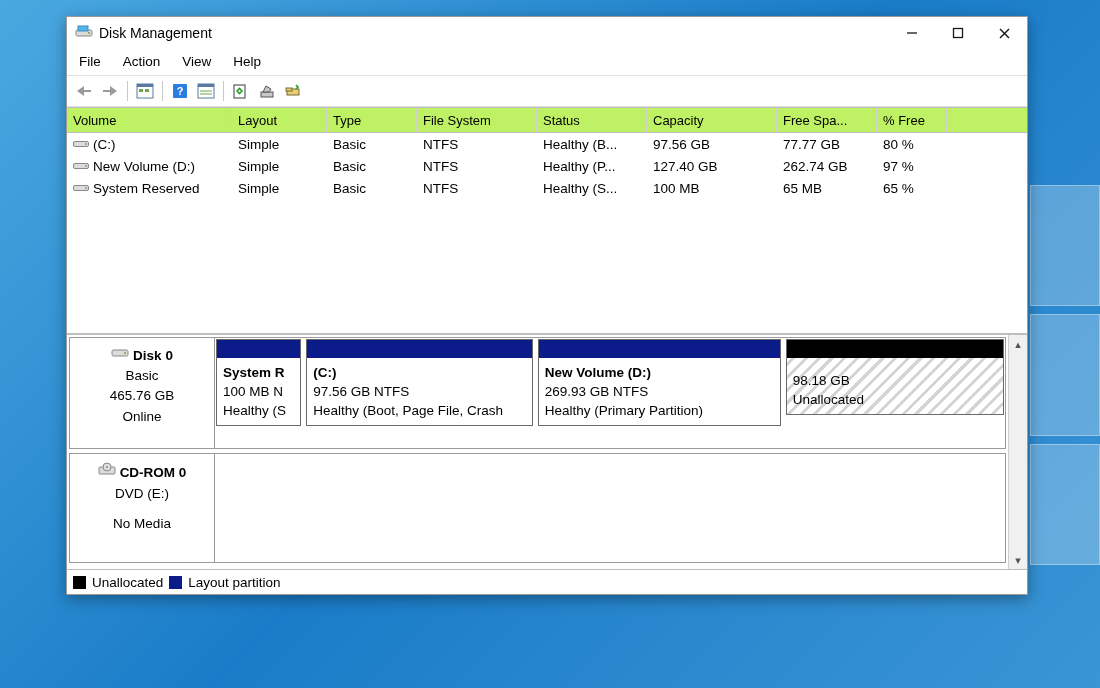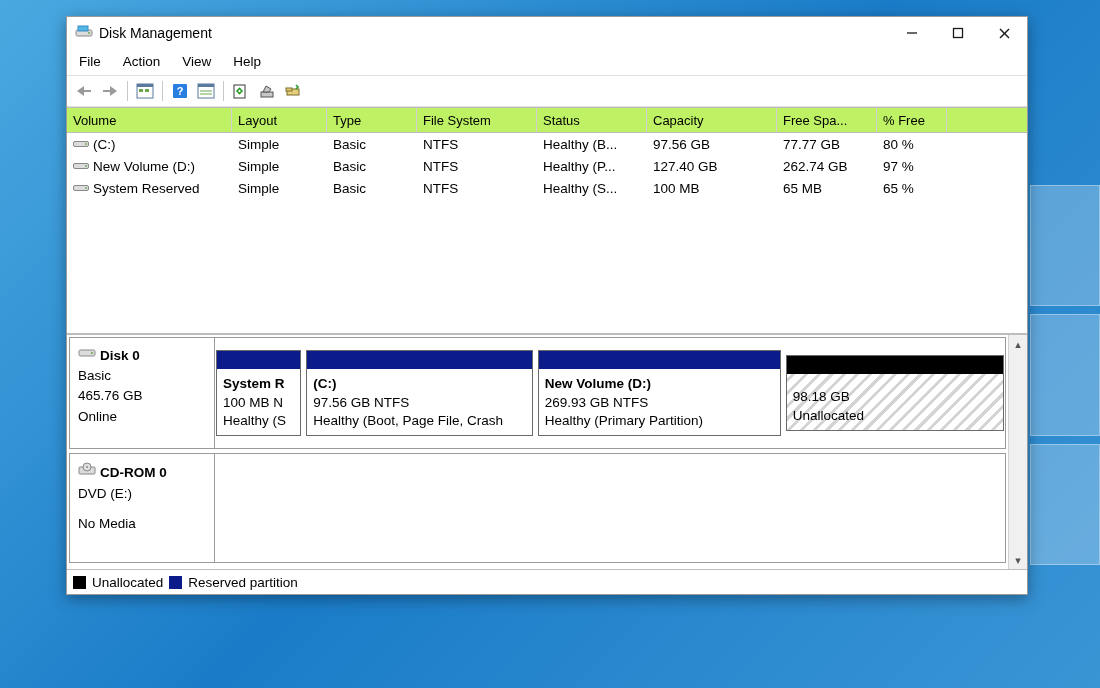--- a/index.html
+++ b/index.html
@@ -178,26 +178,27 @@
   .disk-row.cdrom { min-height: 108px; }
   .disk-label {
     width: 128px;
     padding: 8px 8px;
     font-size: 13.5px;
     border-right: 1px solid #9a9a9a;
     display: flex;
     flex-direction: column;
     gap: 2px;
     line-height: 1.35;
+    align-items: center;
   }
   .disk-label .dname { font-weight: bold; display:flex; align-items:center; gap:4px; }
   .disk-parts {
     flex: 1;
     display: flex;
-    align-items: center;
+    align-items: flex-start;
   }
   .gap { width: 3px; }
   .part {
     display: flex;
     flex-direction: column;
     border: 1px solid #6a6a6a;
     margin: 1px 1px;
     position: relative;
     overflow: hidden;
   }
@@ -510,16 +511,16 @@
       <div class="arr">▴</div>
       <div class="track"></div>
       <div class="arr">▾</div>
     </div>
   </div>
 
   <div class="legend">
     <span class="leg-swatch" style="background:#000"></span>
     <span>Unallocated</span>
     <span class="leg-swatch" style="background:#0c1b8a"></span>
-    <span>Reserved partition</span>
+    <span>Layout partition</span>
   </div>
 
 </div>
 
 </body></html>

